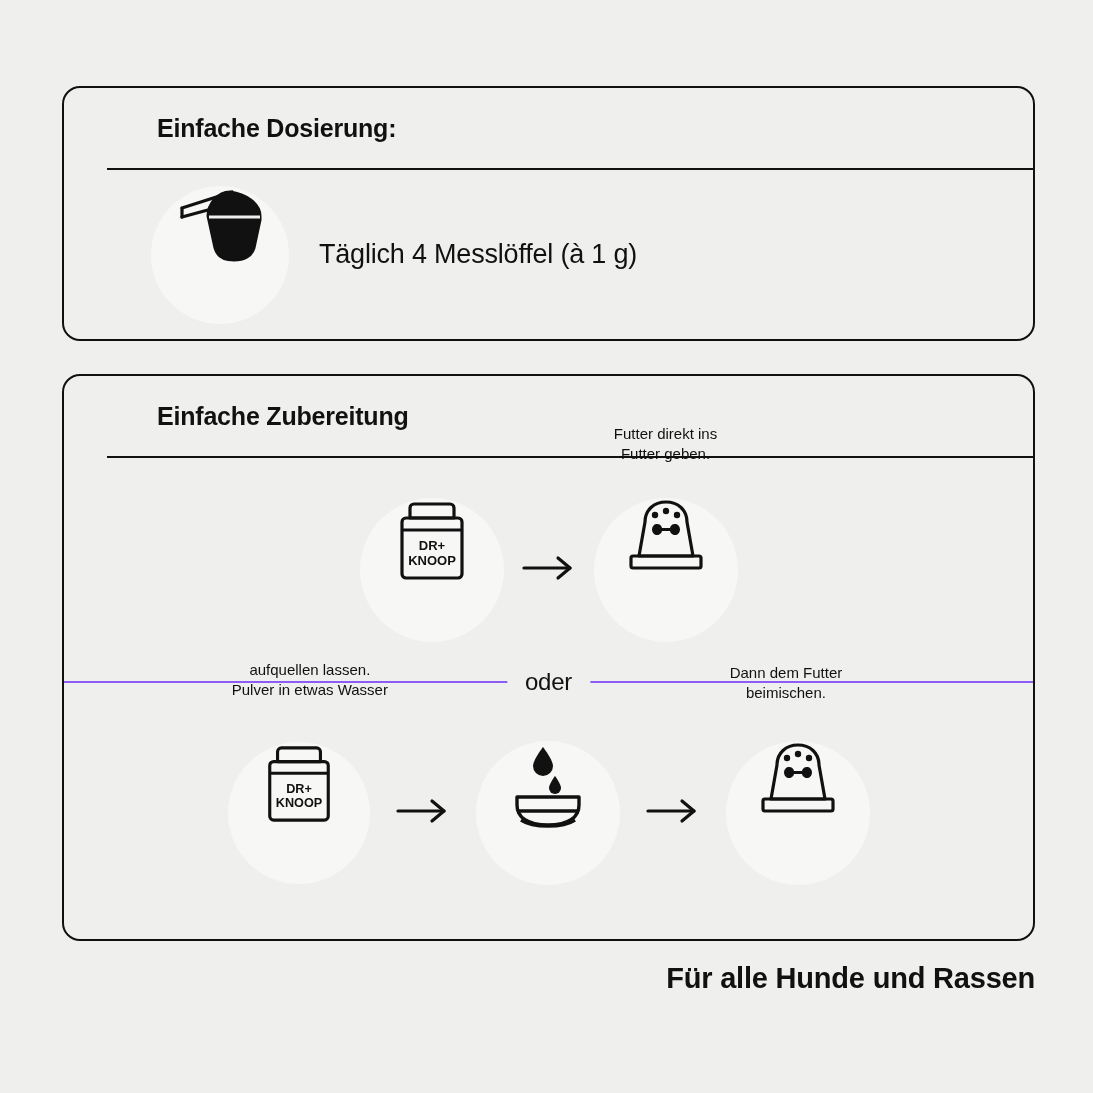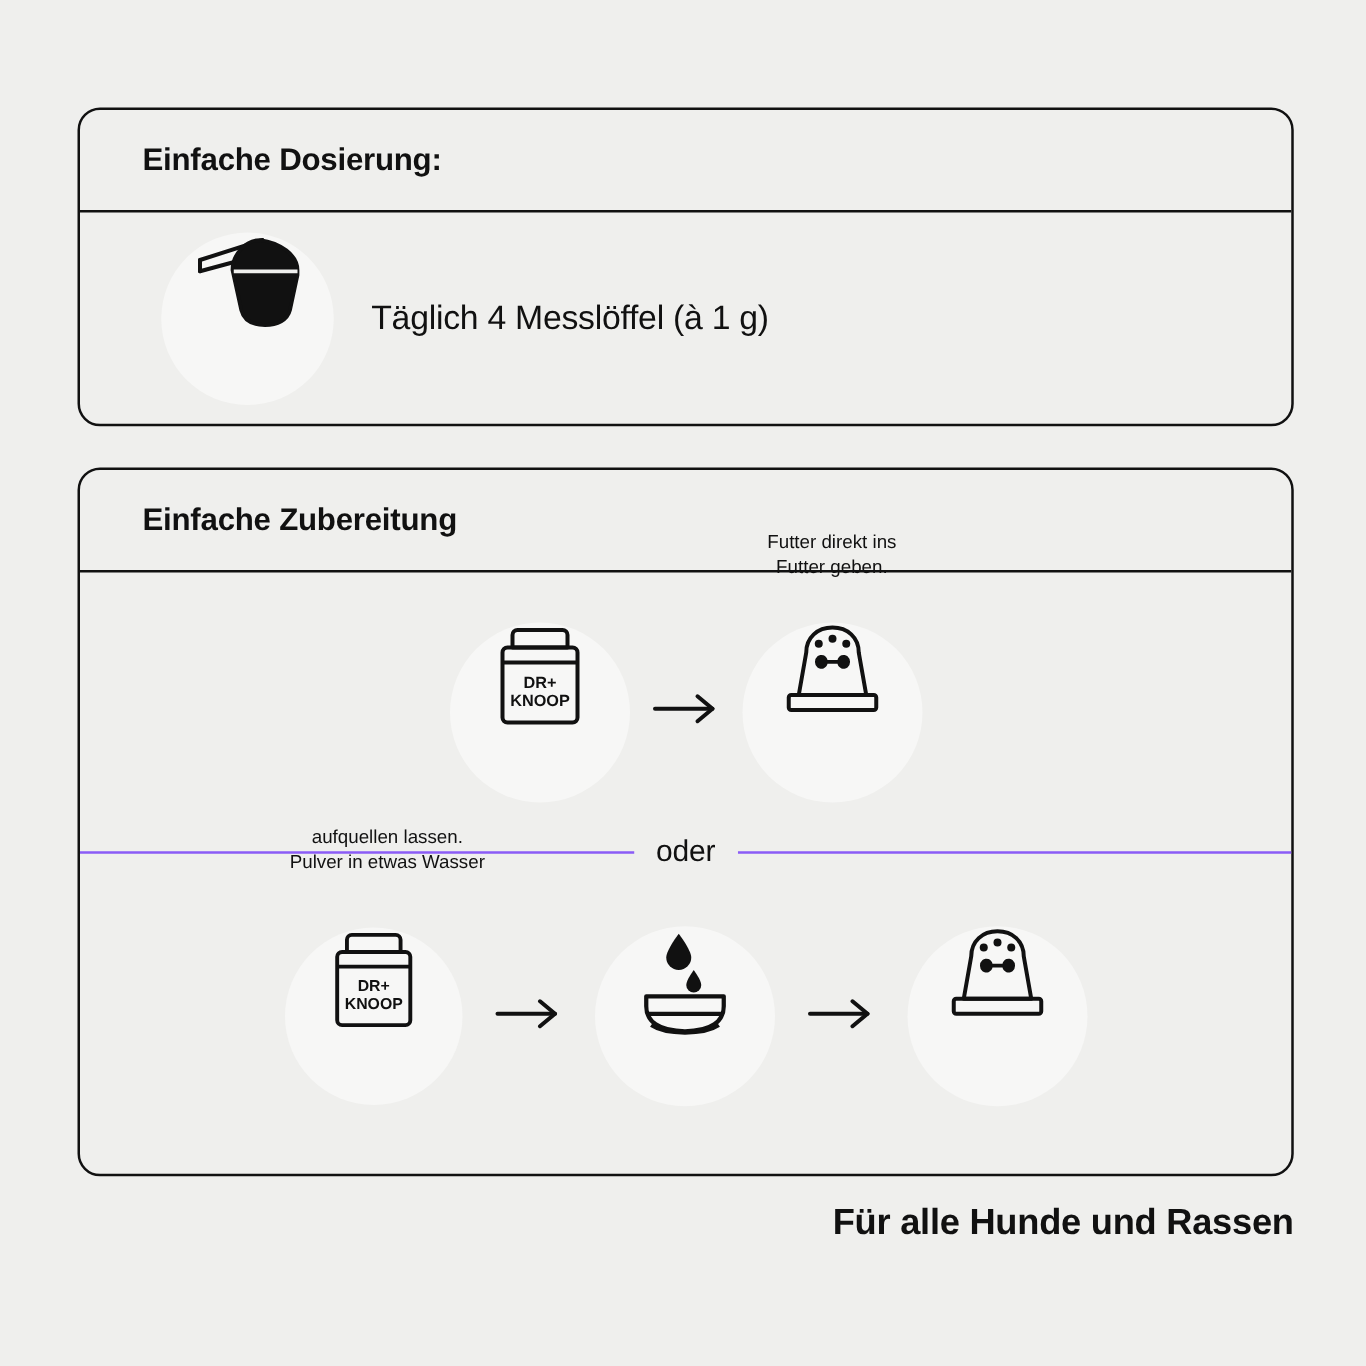--- a/index.html
+++ b/index.html
@@ -29,39 +29,40 @@
     border-radius: 18px;
     box-sizing: border-box;
   }
   .card-header {
     box-sizing: border-box;
     height: 82px;
     display: flex;
     align-items: center;
     padding-left: 50px;
     border-bottom: 2px solid #111111;
+    margin-left: 43px;
   }
   .card-title {
     font-size: 25px;
     font-weight: bold;
     letter-spacing: -0.2px;
   }
 
   
   #dosage-card {
     left: 62px;
     top: 86px;
     width: 973px;
     height: 255px;
   }
   .dosage-body {
     display: flex;
     align-items: center;
     height: 169px;
-    padding-left: 65px;
+    padding-left: 87px;
     box-sizing: border-box;
   }
   .circle {
     background: #f7f7f6;
     border-radius: 50%;
     display: flex;
     align-items: flex-start;
     justify-content: center;
     flex: none;
   }
@@ -278,20 +279,24 @@
       <div class="arrow gap-2" style="width:106px;">
         <span>
           <svg width="54" height="26" viewBox="0 0 54 26" fill="none" xmlns="http://www.w3.org/2000/svg">
             <path d="M2 13 H48" stroke="#111" stroke-width="3.2" stroke-linecap="round"></path>
             <path d="M36 3 L48 13 L36 23" stroke="#111" stroke-width="3.2" stroke-linecap="round" stroke-linejoin="round" fill="none"></path>
           </svg>
         </span>
       </div>
 
       <div class="step">
+        <div class="caption" style="top:-78px;left:42%;">
+          <div>Dann dem Futter</div>
+          <div>beimischen.</div>
+        </div>
         <div class="circle circle-md">
           <span>
             <svg width="82" height="76" viewBox="0 0 82 76" fill="none" xmlns="http://www.w3.org/2000/svg">
               <path d="M20 24 C20 12 29 4 41 4 C53 4 62 12 62 24 L68 58 H14 Z" stroke="#111" stroke-width="3.2" stroke-linejoin="round"></path>
               <path d="M8 58 h66 a2 2 0 0 1 2 2 v8 a2 2 0 0 1 -2 2 h-66 a2 2 0 0 1 -2 -2 v-8 a2 2 0 0 1 2 -2 z" stroke="#111" stroke-width="3.2" stroke-linejoin="round"></path>
               <path d="M29 36 a6 6 0 0 1 0 -9 a5 5 0 0 1 8 3 h8 a5 5 0 0 1 8 -3 a6 6 0 0 1 0 9 a5 5 0 0 1 -8 -3 h-8 a5 5 0 0 1 -8 3 z" fill="#111"></path>
               <circle cx="30" cy="17" r="3.2" fill="#111"></circle>
               <circle cx="41" cy="13" r="3.2" fill="#111"></circle>
               <circle cx="52" cy="17" r="3.2" fill="#111"></circle>
             </svg>

